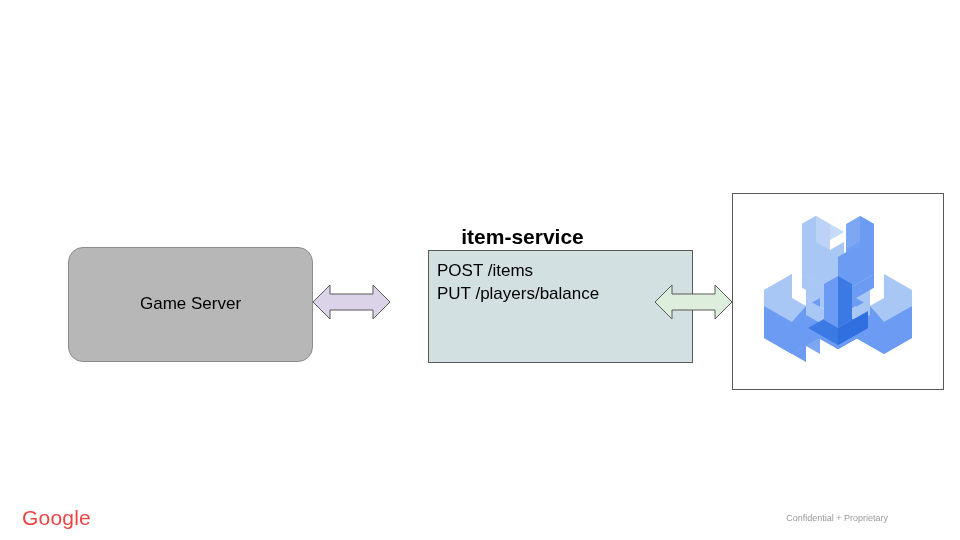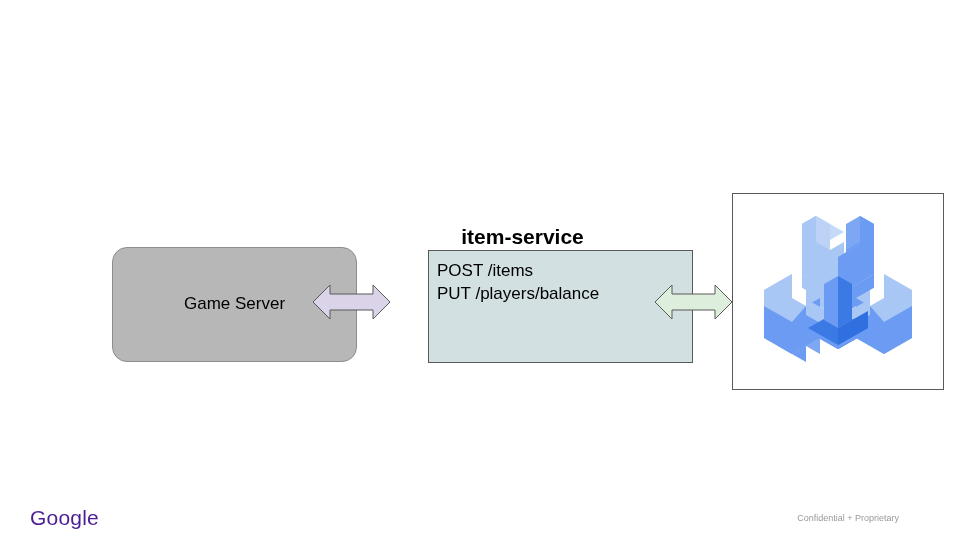--- a/index.html
+++ b/index.html
@@ -25,21 +25,20 @@
     top: 247px;
     width: 245px;
     height: 115px;
     background: #b7b7b7;
     border: 1px solid #8d8d8d;
     border-radius: 15px;
     box-sizing: border-box;
     display: flex;
     align-items: center;
     justify-content: center;
-    margin-left: 44px;
   }
   #game-server-label {
     font-size: 17px;
     color: #000000;
     line-height: 1.2;
     text-align: center;
   }
 
   
   #service-title {
@@ -95,30 +94,30 @@
     box-sizing: border-box;
     display: flex;
     align-items: center;
     justify-content: center;
   }
   #logo-frame svg { display: block; }
 
   
   #google-wordmark {
     position: absolute;
-    left: 30px;
+    left: 22px;
     top: 505px;
     font-size: 21px;
-    color: #4c1d95;
+    color: #ef4444;
     letter-spacing: 0.2px;
     line-height: 1.2;
   }
   #confidential-note {
     position: absolute;
-    right: 61px;
+    right: 72px;
     top: 513px;
     font-size: 9px;
     color: #9a9a9a;
     line-height: 1.2;
     white-space: nowrap;
   }
 </style>
 </head>
 <body>
 

